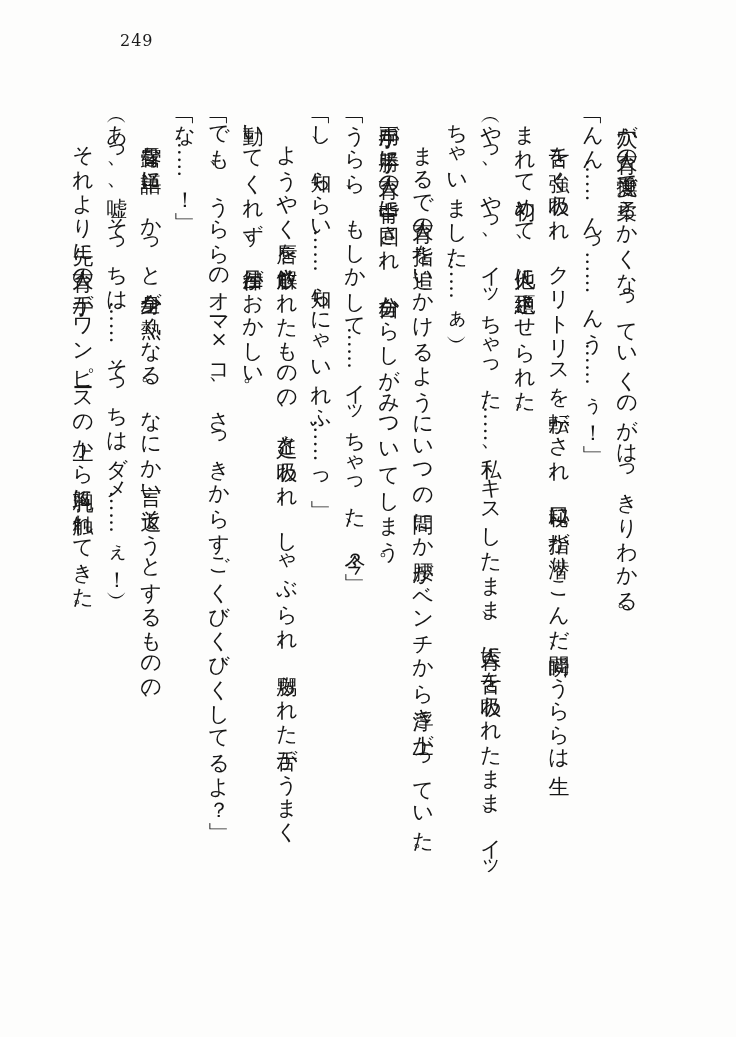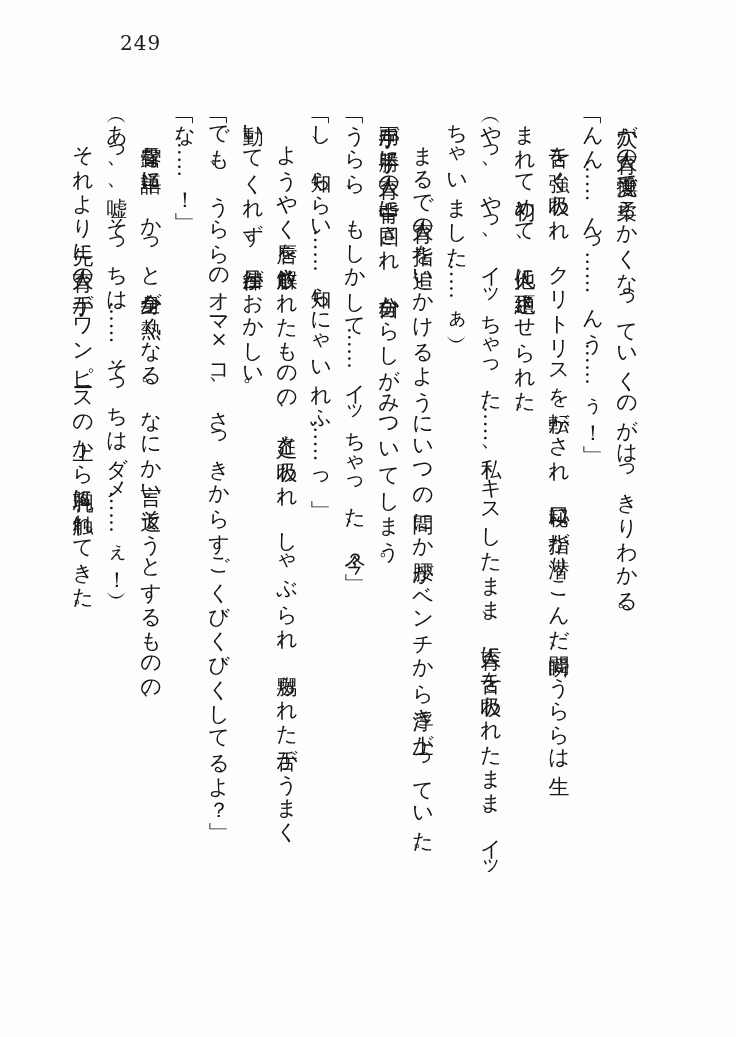--- a/index.html
+++ b/index.html
@@ -16,21 +16,21 @@
   }
   .page {
     position: absolute;
     inset: 0;
     background: #fdfdfc;
   }
   .page-number {
     position: absolute;
     top: 31px;
     left: 120px;
-    font-size: 20px;
+    font-size: 16px;
     letter-spacing: 1px;
     color: #1b1b1b;
   }
   .text-block {
     position: absolute;
     top: 110px;
     right: 92px;
     width: 578px;
     height: 845px;
     writing-mode: vertical-rl;

